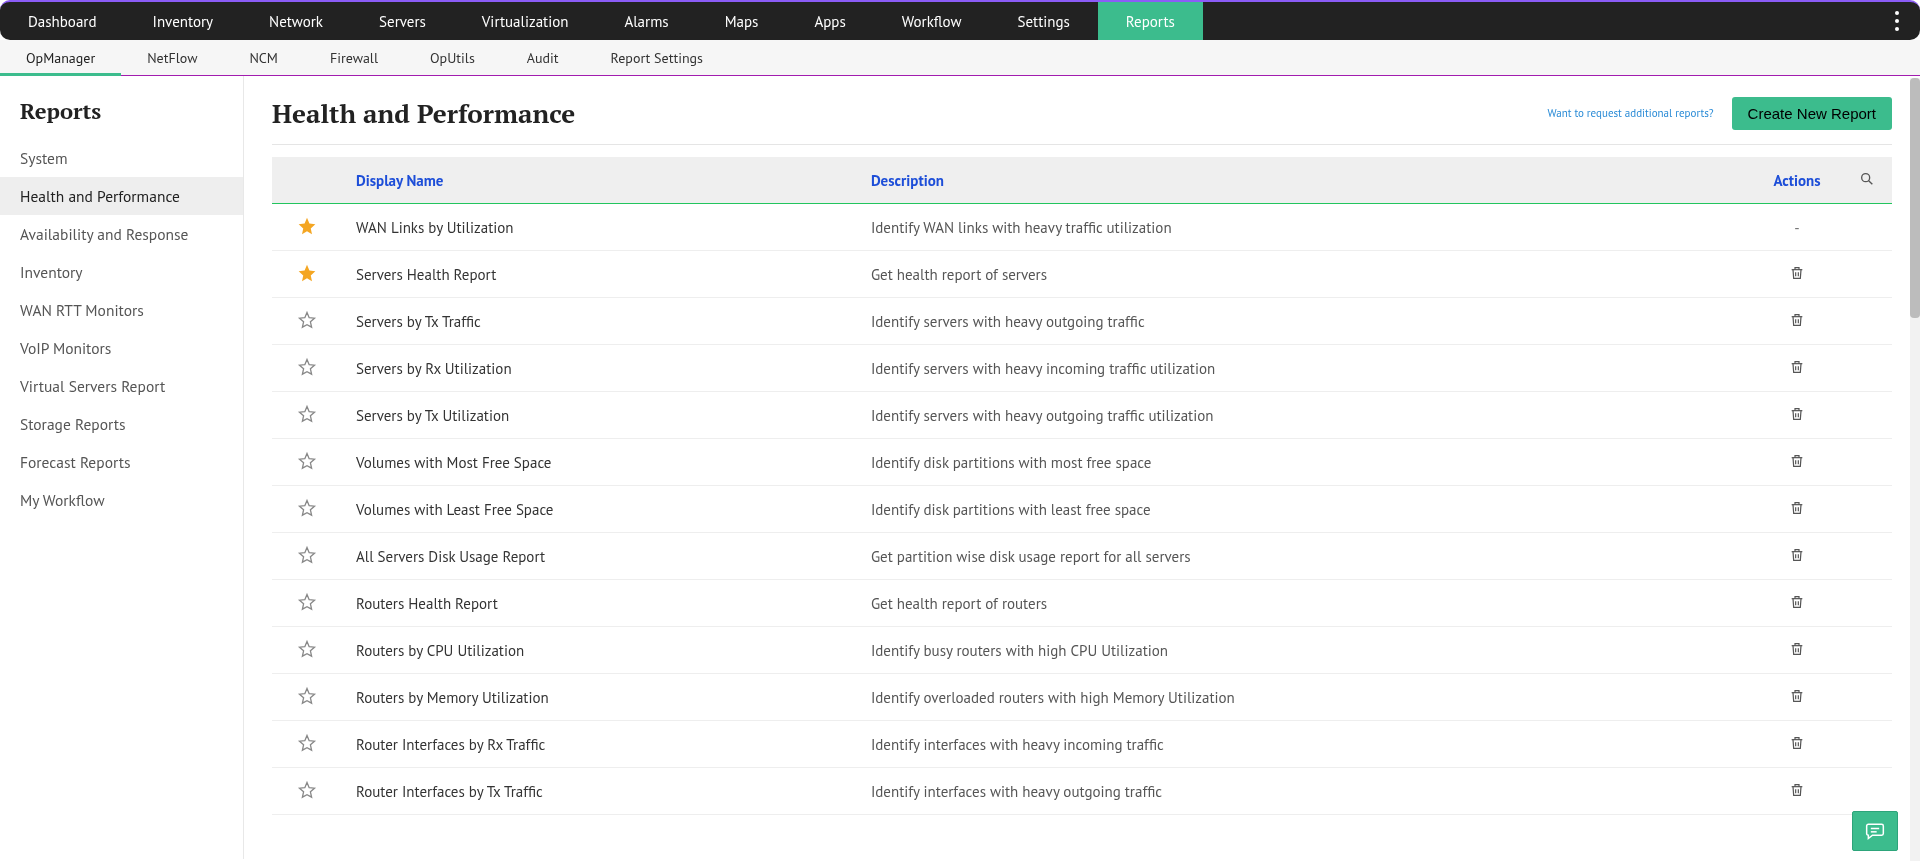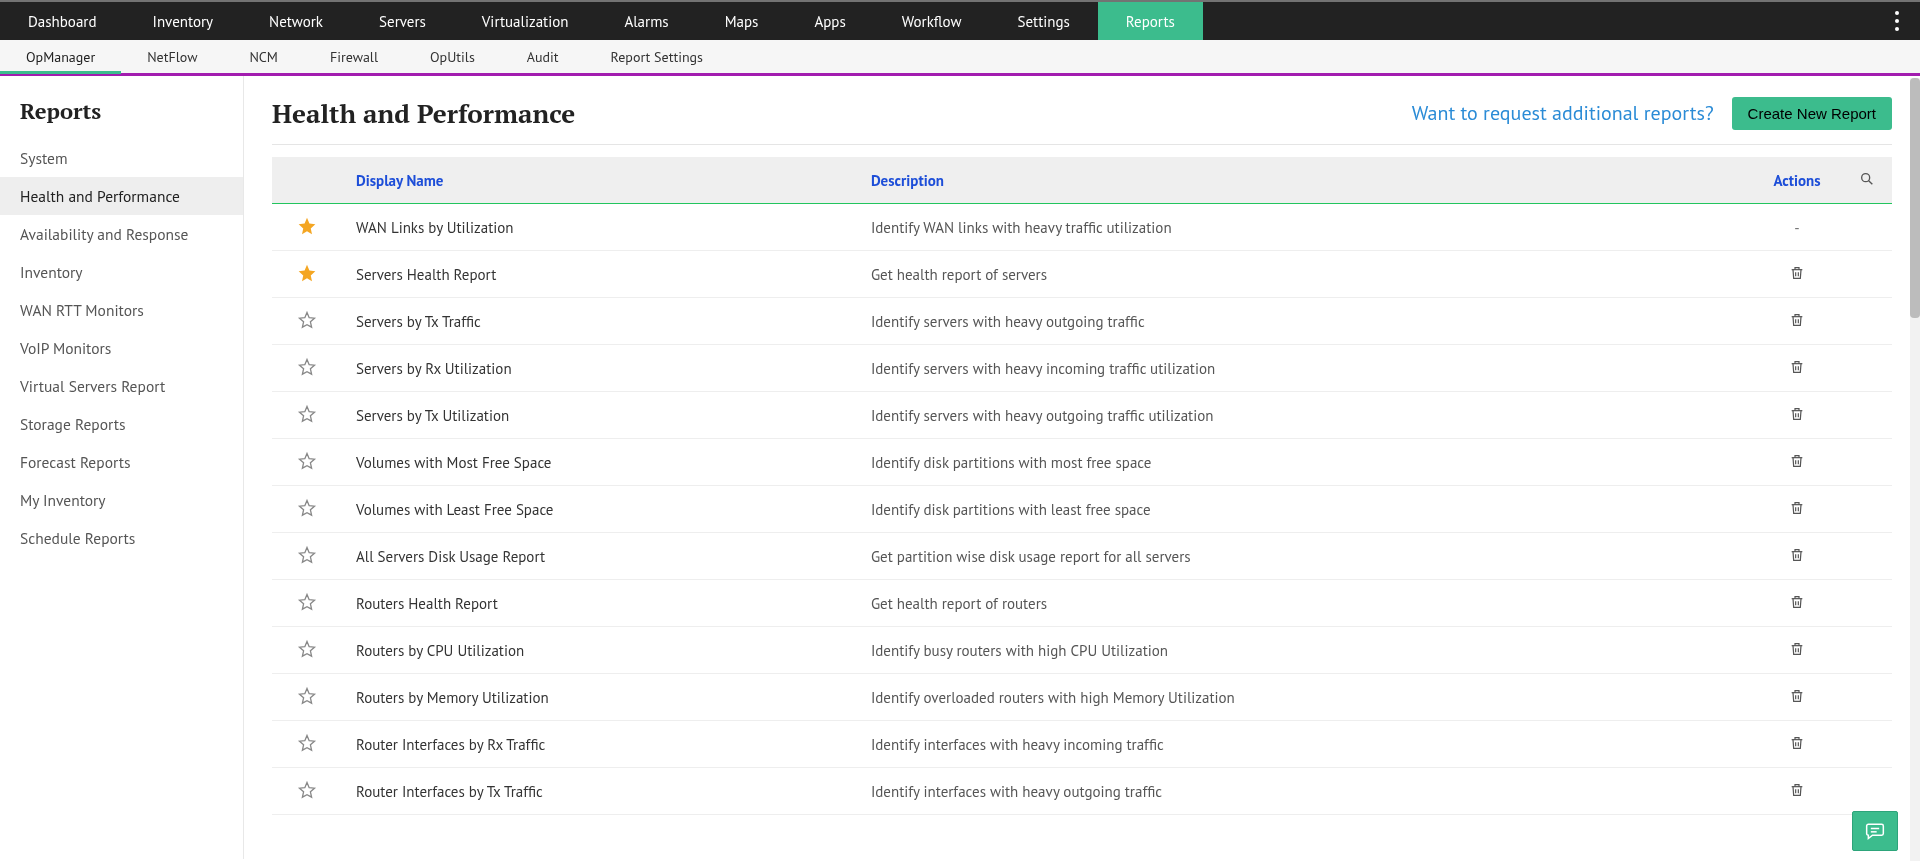--- a/index.html
+++ b/index.html
@@ -1,42 +1,42 @@
 <!DOCTYPE html>
 <html><head>
 <meta charset="utf-8">
 <style>
   * { box-sizing: border-box; margin: 0; padding: 0; }
   body { font-family: "PT Sans", "Helvetica Neue", Arial, sans-serif; color: #333; background:#fff; }
 
   
-  .top-nav { background:#222; height:40px; display:flex; align-items:stretch; border-top:2px solid #737373; position:relative; }
+  .top-nav { background:#222; height:40px; display:flex; align-items:stretch; border-top:2px solid #8b5cf6; position:relative;border-radius:10px; }
   .top-nav .item { color:#fff; font-size:15px; display:flex; align-items:center; padding:0 28px; cursor:pointer; }
   .top-nav .item.active { background:#3cbc8d; color:#fff; }
   .top-nav .kebab { position:absolute; right:12px; top:0; height:100%; display:flex; align-items:center; cursor:pointer; padding:0 8px; }
   .top-nav .kebab svg { fill:#fff; }
 
   
-  .sub-nav { background:#f6f6f6; height:36px; border-bottom:3px solid #a21caf; display:flex; align-items:stretch; }
+  .sub-nav { background:#f6f6f6; height:36px; border-bottom:1px solid #a21caf; display:flex; align-items:stretch; }
   .sub-nav .item { font-size:14px; color:#333; display:flex; align-items:center; padding:0 26px; cursor:pointer; position:relative; }
   .sub-nav .item.active { color:#222; font-weight:500; }
   .sub-nav .item.active::after { content:""; position:absolute; left:0; right:0; bottom:-1px; height:3px; background:#3cbc8d; }
 
   
   .layout { display:flex; width:100%; height:calc(100vh - 78px); }
   .sidebar { width:244px; border-right:1px solid #e8e8e8; padding:14px 0 0 0; overflow:auto; }
   .sidebar-title { font-size:22px; font-weight:700; padding:6px 20px 14px 20px; color:#222; font-family: Georgia, "PT Serif", serif; }
   .sidebar-item { font-size:15.5px; color:#555; padding:9px 20px; cursor:pointer; }
   .sidebar-item.active { background:#eeeeee; color:#222; }
 
   .main { flex:1; padding:20px 28px 0 28px; overflow:auto; }
   .page-head { display:flex; align-items:center; justify-content:space-between; border-bottom:1px solid #e5e5e5; padding-bottom:14px; margin-bottom:12px; }
   .page-title { font-size:26px; font-family: Georgia, "PT Serif", serif; font-weight:700; color:#222; }
   .page-head-right { display:flex; align-items:center; gap:18px; }
-  .link { color:#2a8bd6; font-size:20px; cursor:pointer; }
+  .link { color:#2a8bd6; font-size:11px; cursor:pointer; }
   .btn-primary { background:#3cbc8d; color:#000000; border:none; border-radius:3px; padding:8px 16px; font-size:15px; cursor:pointer; }
 
   
   .table { width:100%; border-collapse:collapse; }
   .table thead th { background:#efefef; color:#1d4ed8; font-size:15px; font-weight:700; text-align:left; padding:12px 14px; border-bottom:1px solid #22c55e; }
   .table thead th.actions { text-align:center; width:90px; }
   .table thead th.search { text-align:center; width:50px; }
   .table thead th.star-col { width:70px; }
   .table tbody td { padding:10px 14px; font-size:15px; color:#444; border-bottom:1px solid #eee; vertical-align:middle; }
   .table tbody td.center { text-align:center; }
@@ -94,22 +94,21 @@
     <div id="sidebar-items">
         <div class="sidebar-item">System</div>
         <div class="sidebar-item active">Health and Performance</div>
         <div class="sidebar-item">Availability and Response</div>
         <div class="sidebar-item">Inventory</div>
         <div class="sidebar-item">WAN RTT Monitors</div>
         <div class="sidebar-item">VoIP Monitors</div>
         <div class="sidebar-item">Virtual Servers Report</div>
         <div class="sidebar-item">Storage Reports</div>
         <div class="sidebar-item">Forecast Reports</div>
-        <div class="sidebar-item">My Inventory</div>
-        <div class="sidebar-item">Schedule Reports</div>
+        <div class="sidebar-item">My Workflow</div>
       </div>
   </div>
 
   <div class="main">
     <div class="page-head">
       <div class="page-title">Health and Performance</div>
       <div class="page-head-right">
         <a class="link">Want to request additional reports?</a>
         <button class="btn-primary">Create New Report</button>
       </div>

